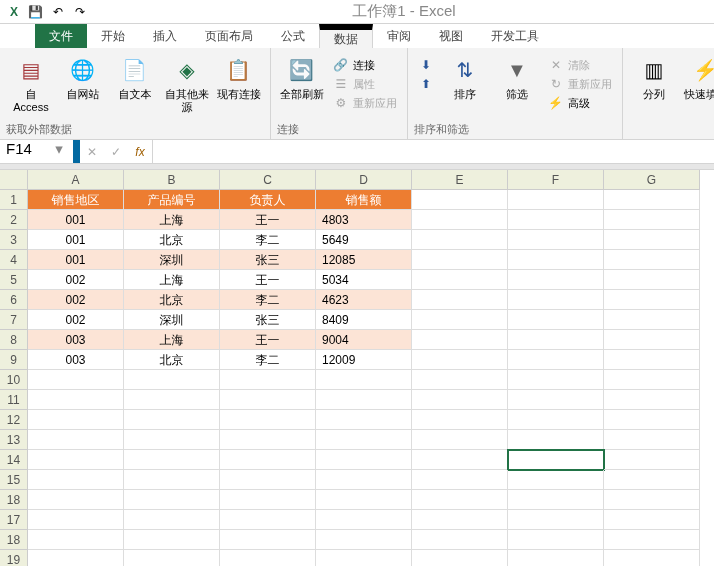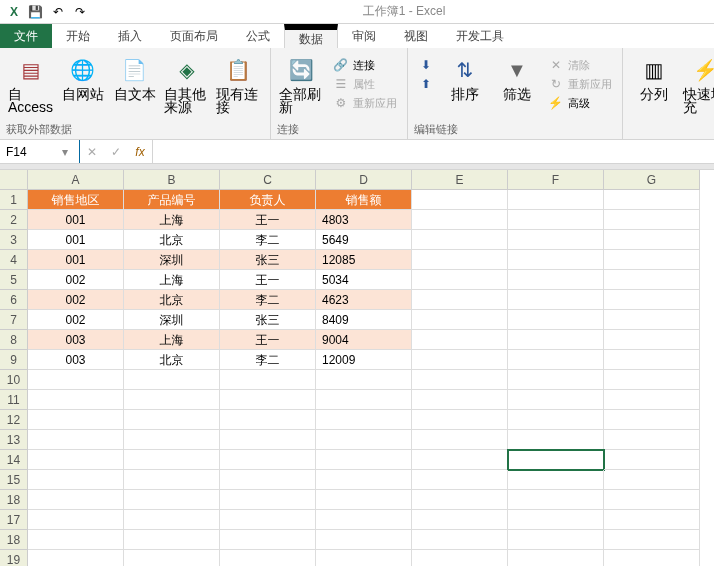--- a/index.html
+++ b/index.html
@@ -2,44 +2,44 @@
 <html><head>
 <meta charset="utf-8">
 <style>
 * { margin: 0; padding: 0; box-sizing: border-box; font-family: "Microsoft YaHei", sans-serif; }
 body { background: #fff; width: 714px; height: 566px; overflow: hidden; font-size: 12px; }
 
 
 .titlebar { height: 24px; background: #fff; display: flex; align-items: center; border-bottom: 1px solid #d4d4d4; }
 .qat { display: flex; align-items: center; gap: 2px; padding: 0 4px; }
 .qat-icon { width: 20px; height: 20px; display: flex; align-items: center; justify-content: center; cursor: pointer; }
-.title-center { flex: 1; text-align: center; color: #888; font-size: 12px; }
-
-
-.ribbon-tabs { height: 24px; background: #fff; display: flex; align-items: stretch; }
+.title-center { flex: 1; text-align: center; color: #888; font-size: 15px; }
+
+
+.ribbon-tabs { height: 24px; background: #fff; display: flex; align-items: stretch; margin-left: 35px; }
 .tab { padding: 0 14px; display: flex; align-items: center; font-size: 12px; color: #444; cursor: pointer; }
 .tab.file { background: #217346; color: #fff; }
 .tab.active { background: #f3f3f3; border-top: 6px solid #000000; border-left: 1px solid #d4d4d4; border-right: 1px solid #d4d4d4; }
 
 
 .ribbon { height: 92px; background: #f3f3f3; border-bottom: 1px solid #d4d4d4; display: flex; }
 .group { border-right: 1px solid #d4d4d4; padding: 4px 6px 2px 6px; display: flex; flex-direction: column; }
 .group-content { flex: 1; display: flex; align-items: flex-start; gap: 2px; }
 .group-label { font-size: 11px; color: #666; padding-top: 2px; }
 .big-btn { display: flex; flex-direction: column; align-items: center; justify-content: flex-start; width: 50px; padding: 2px; cursor: pointer; }
 .big-btn .icon { width: 32px; height: 32px; display: flex; align-items: center; justify-content: center; font-size: 20px; }
-.big-btn .lbl { font-size: 14px; line-height: 13px; margin-top: 2px; }
+.big-btn .lbl { font-size: 11px; text-align: center; line-height: 13px; margin-top: 2px; }
 .small-btns { display: flex; flex-direction: column; gap: 1px; padding-top: 4px; }
 .small-btn { display: flex; align-items: center; gap: 4px; font-size: 11px; padding: 1px 4px; cursor: pointer; white-space: nowrap; }
 .small-btn.disabled { color: #aaa; }
 .small-icon { width: 16px; height: 16px; display: inline-flex; align-items: center; justify-content: center; font-size: 12px; }
 
 
 .formula-bar { height: 24px; border-bottom: 1px solid #d4d4d4; display: flex; align-items: center; background: #fff; }
-.name-box { width: 80px; height: 100%; border-right: 1px solid #0369a1; display: flex; align-items: center; padding: 0 6px; font-size: 12px; }
+.name-box { width: 80px; height: 100%; border-right: 7px solid #0369a1; display: flex; align-items: flex-start; padding: 0 6px; font-size: 15px; }
 .name-box-dd { width: 16px; text-align: center; color: #888; }
 .fb-btns { display: flex; align-items: center; border-right: 1px solid #d4d4d4; height: 100%; }
 .fb-btn { width: 24px; height: 100%; display: flex; align-items: center; justify-content: center; color: #aaa; cursor: pointer; }
 .formula-input { flex: 1; padding: 0 6px; font-size: 12px; }
 .spacer { height: 6px; background: #e6e6e6; border-bottom: 1px solid #d4d4d4; }
 
 
 .grid { display: grid; grid-template-columns: 28px repeat(7, 96px); background: #fff; }
 .corner { background: #eef0dd; border-right: 1px solid #ccc; border-bottom: 1px solid #ccc; height: 20px; }
 .col-h { background: #eef0dd; border-right: 1px solid #ccc; border-bottom: 1px solid #ccc; height: 20px; text-align: center; font-size: 12px; color: #555; line-height: 20px; }
@@ -145,21 +145,21 @@
         <div class="small-btn disabled">
             <span class="small-icon">↻</span>
             <span>重新应用</span>
           </div>
         <div class="small-btn">
             <span class="small-icon">⚡</span>
             <span>高级</span>
           </div>
       </div>
     </div>
-    <div class="group-label">编辑链接</div>
+    <div class="group-label">排序和筛选</div>
   </div>
 
   <div class="group" style="border-right:none;">
     <div class="group-content">
       <div class="big-btn">
           <div class="icon">▥</div>
           <div class="lbl">分列</div>
         </div>
       <div class="big-btn">
           <div class="icon">⚡</div>

